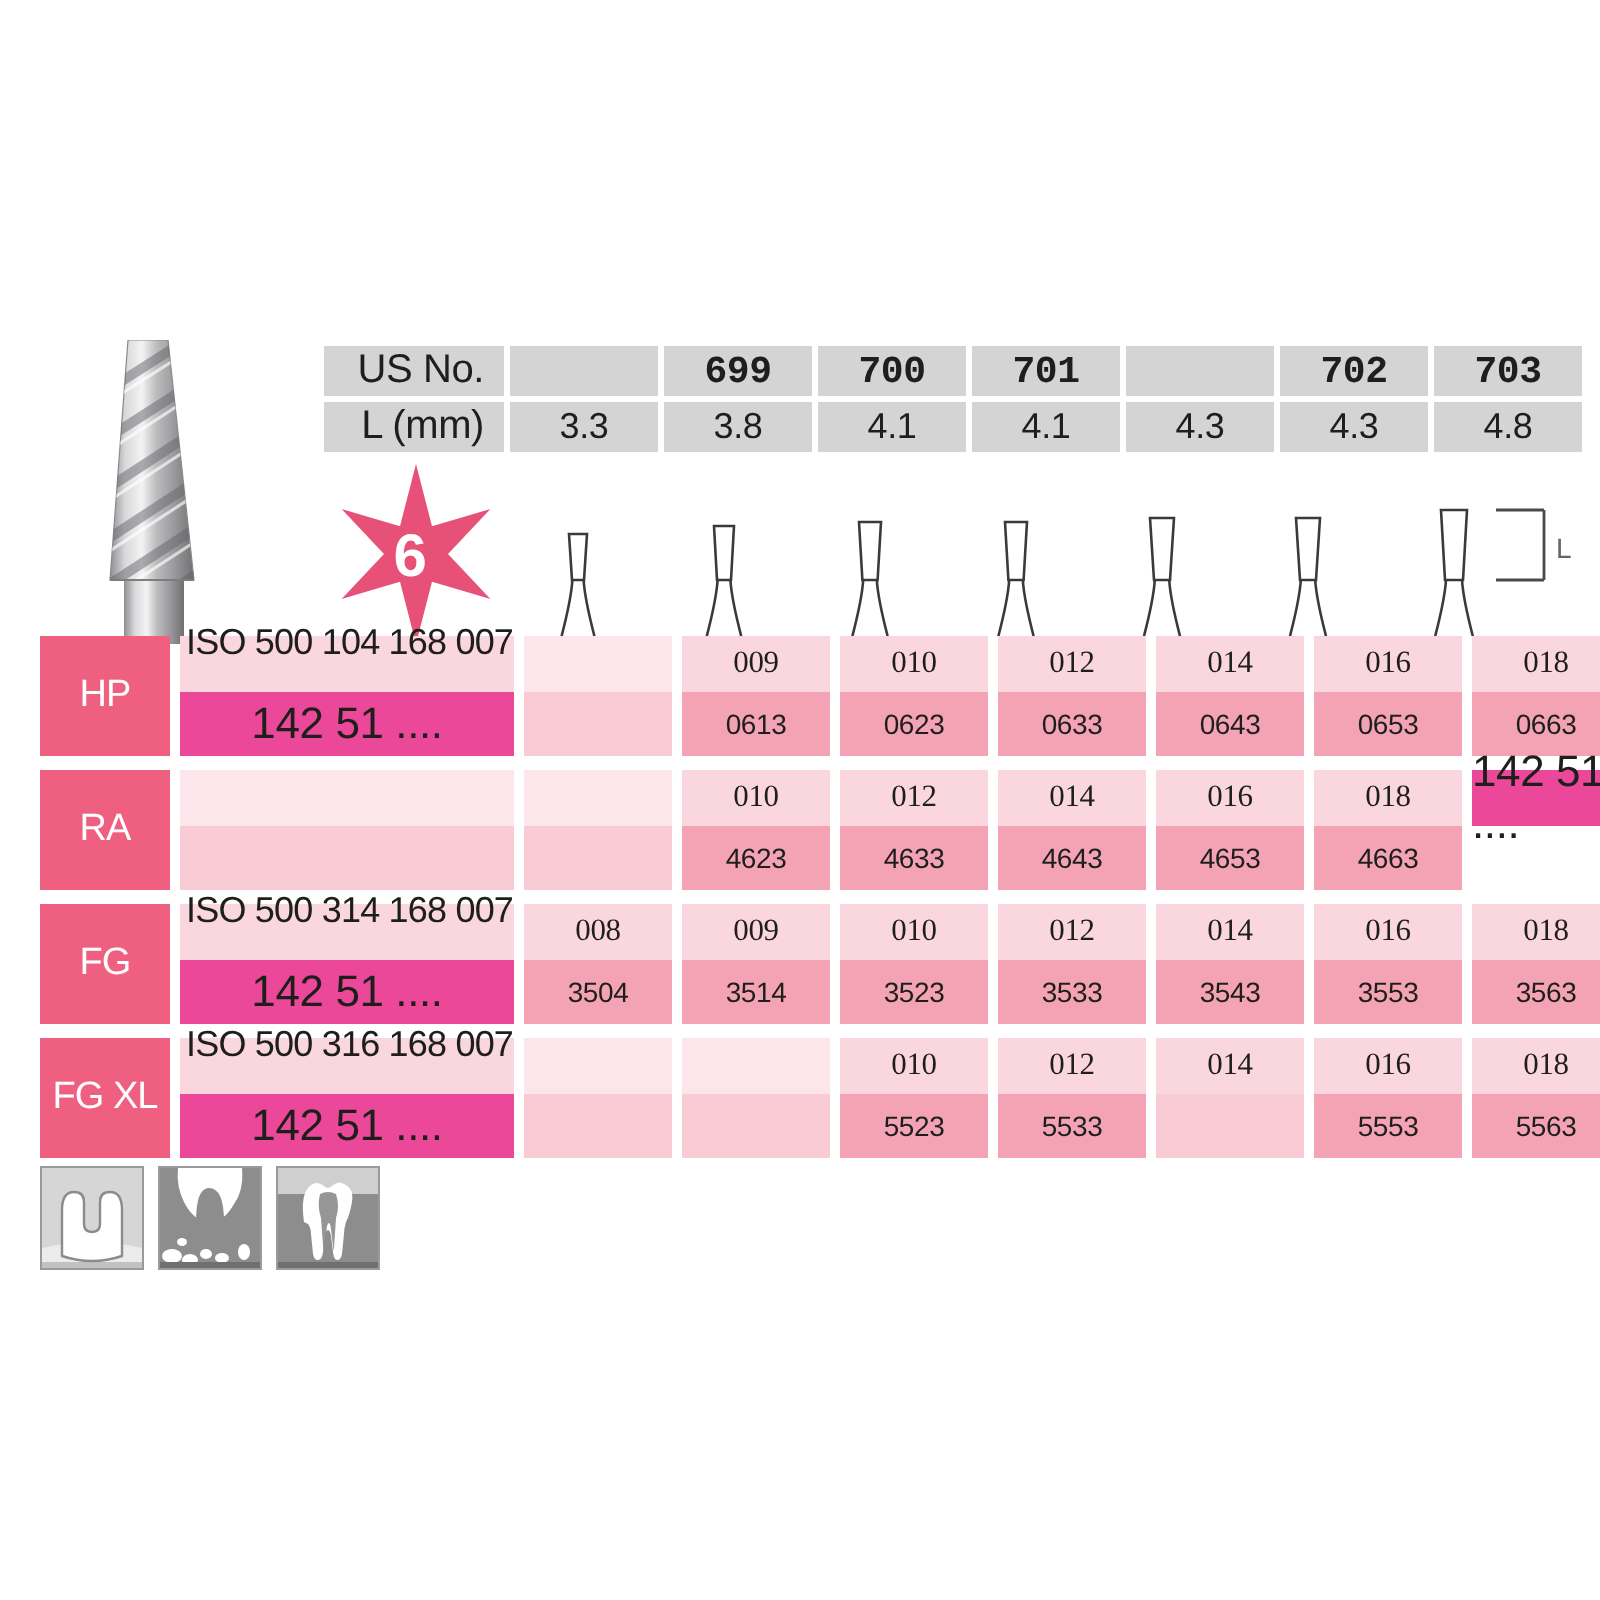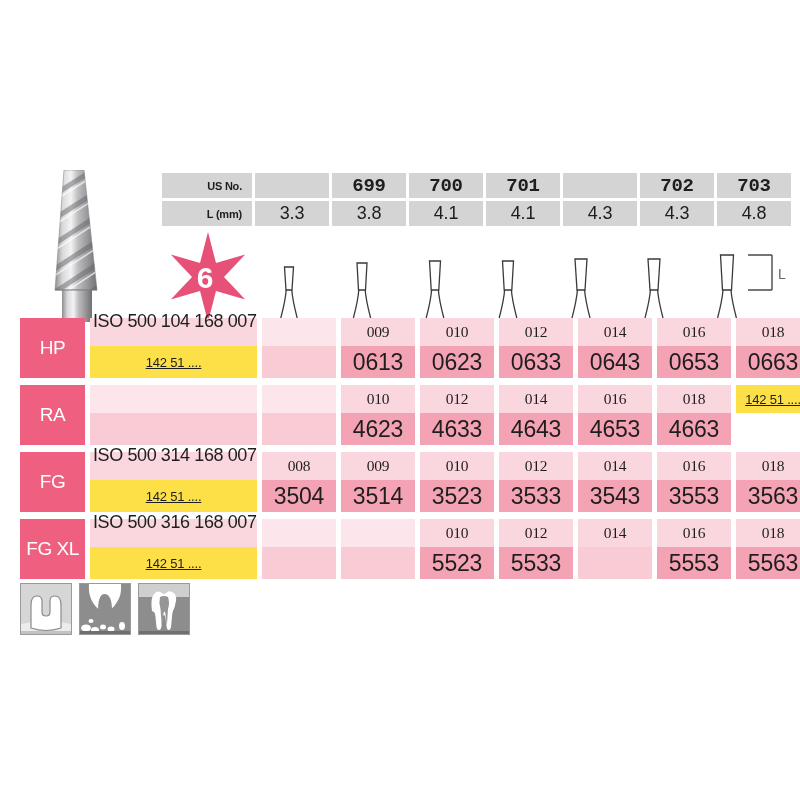--- a/index.html
+++ b/index.html
@@ -7,42 +7,42 @@
     position:relative;width:800px;height:800px;background:#fff;overflow:hidden;
     font-family:"Liberation Sans",sans-serif;color:#1e1e1c;letter-spacing:-0.2px;
   }
   
   .hdr-grid{
     position:absolute;left:162px;top:173px;
     display:grid;grid-template-columns:90px repeat(7,74px);
     grid-auto-rows:25px;column-gap:3px;row-gap:3px;
   }
   .hcell{background:#d4d4d4;display:flex;align-items:center;justify-content:center;}
-  .hlabel{justify-content:flex-end;padding-right:10px;font-size:11px;font-weight:bold;}
+  .hlabel{justify-content:flex-end;padding-right:10px;font-size:20px;}
   .husval{font-size:19px;font-weight:700;font-family:Liberation Mono, monospace;}
   .hlval{font-size:18px;}
   
   .burs-svg{position:absolute;left:258px;top:238px;}
   .star-svg{position:absolute;left:165px;top:232px;}
   .photo-svg{position:absolute;left:50px;top:170px;}
   
   .main-table{position:absolute;left:20px;top:318px;}
   .group{
     display:grid;grid-template-columns:65px 167px repeat(7,74px);
     grid-template-rows:28px 32px;column-gap:5px;margin-bottom:7px;
   }
   .glabel{
     grid-row:1/3;background:#ee5f80;color:#fff;font-size:19px;
     display:flex;align-items:center;justify-content:center;letter-spacing:-0.5px;
   }
   .cell{display:flex;align-items:center;justify-content:center;}
   .isodesc{background:#fad6df;font-size:18px;justify-content:flex-start;padding-left:3px;letter-spacing:-0.4px;}
-  .orddesc{background:#fde047;font-size:13px;text-decoration:underline;}
+  .orddesc{background:#ec4899;font-size:22px;}
   .isocell{background:#fad6df;font-size:15.5px;font-family:Liberation Serif, serif;}
-  .ordcell{background:#f4a3b5;font-size:23px;}
+  .ordcell{background:#f4a3b5;font-size:14px;}
   .isocell.empty{background:#fce6eb;}
   .ordcell.empty{background:#f9cbd5;}
   
   .icons{position:absolute;left:20px;top:583px;display:flex;gap:7px;}
 </style>
 </head>
 <body>
 
 <div class="page">
 

